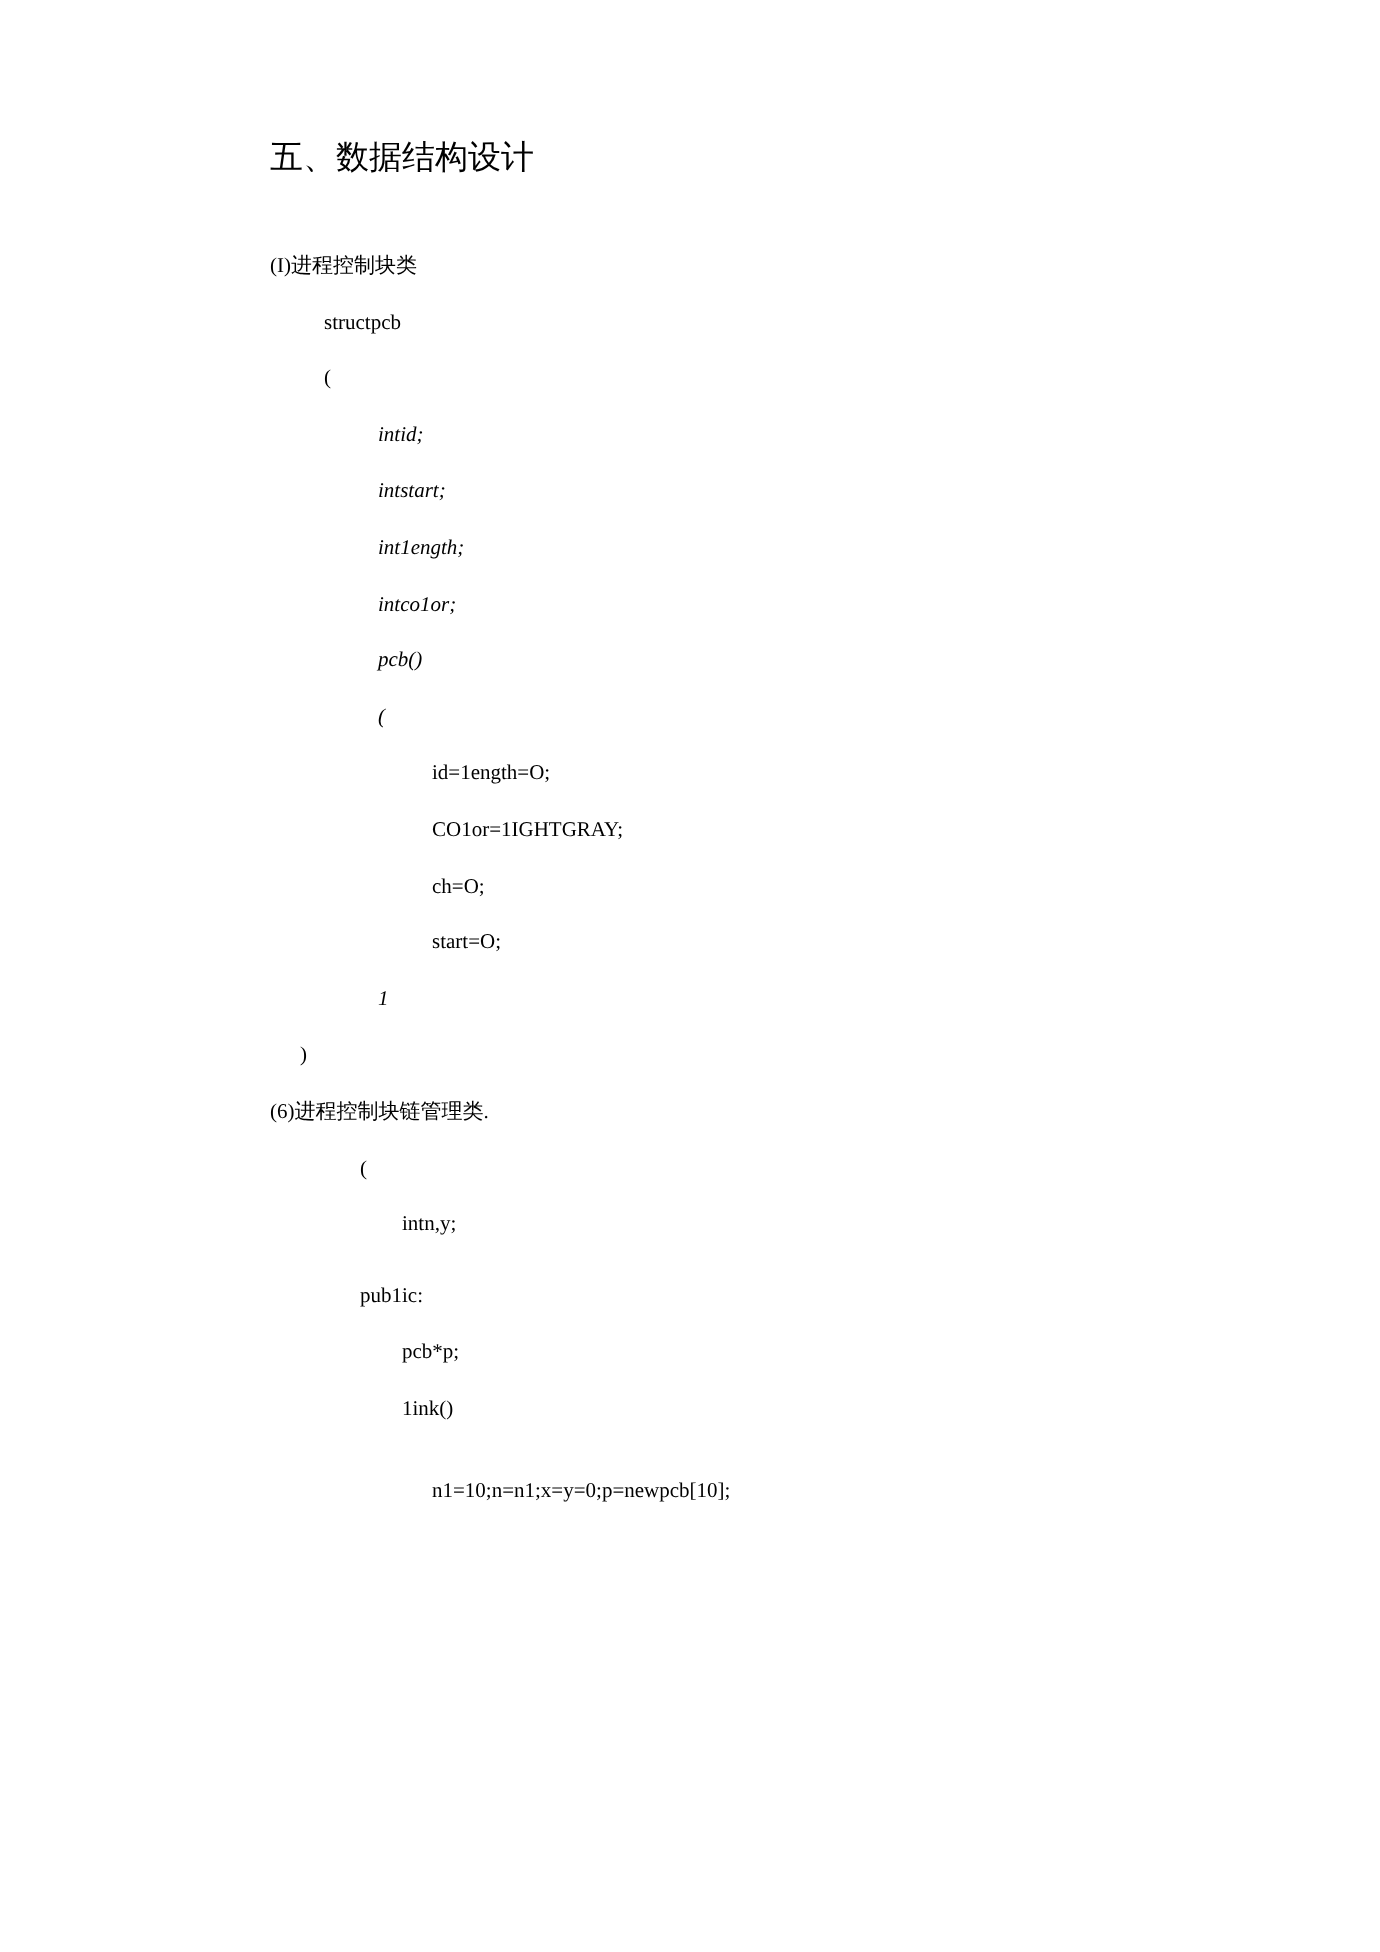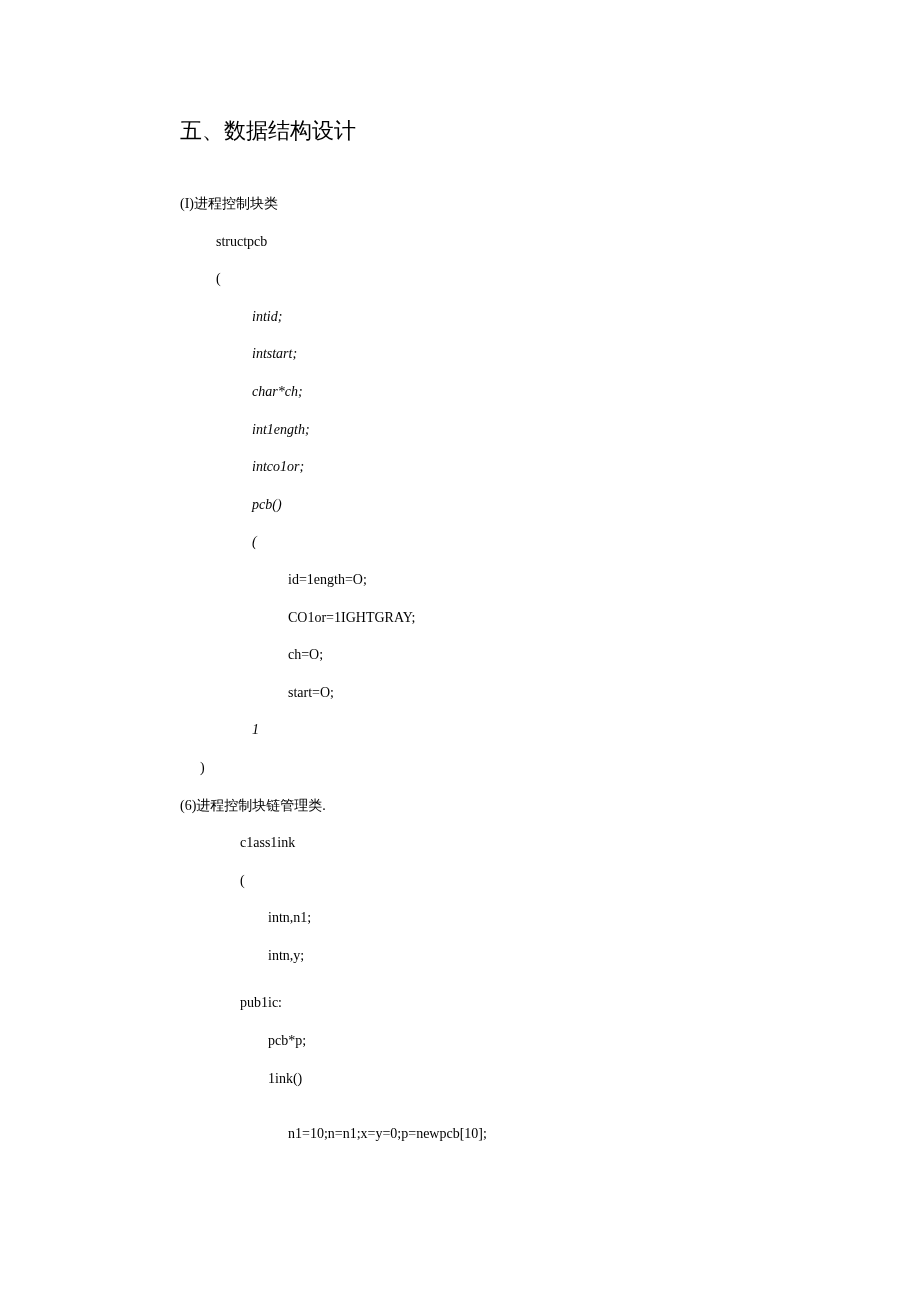--- a/index.html
+++ b/index.html
@@ -4,21 +4,21 @@
 <style>
   body {
     margin: 0;
     padding: 0;
     background: #ffffff;
     font-family: "Times New Roman", "SimSun", serif;
     color: #000000;
     width: 920px;
   }
   .page {
-    padding: 116px 180px 100px 180px;
+    padding: 90px 180px 100px 180px;
     box-sizing: border-box;
     width: 920px;
   }
   .heading {
     font-size: 22px;
     font-weight: normal;
     margin-bottom: 48px;
   }
   .line {
     font-size: 14px;
@@ -44,36 +44,33 @@
 <div class="page">
 
   <div class="heading">五、数据结构设计</div>
 
   <div class="section-line">(I)进程控制块类</div>
 
   <div class="line indent1">structpcb</div>
   <div class="line indent1">(</div>
   <div class="line indent2">intid;</div>
   <div class="line indent2">intstart;</div>
-  <div class="line indent2">char*ch;</div>
   <div class="line indent2">int1ength;</div>
   <div class="line indent2">intco1or;</div>
   <div class="line indent2">pcb()</div>
   <div class="line indent2">(</div>
   <div class="line indent3">id=1ength=O;</div>
   <div class="line indent3">CO1or=1IGHTGRAY;</div>
   <div class="line indent3">ch=O;</div>
   <div class="line indent3">start=O;</div>
   <div class="line indent2">1</div>
   <div class="line" style="padding-left:20px;">)</div>
 
   <div class="section-line">(6)进程控制块链管理类.</div>
 
-  <div class="line indent4">c1ass1ink</div>
   <div class="line indent4">(</div>
-  <div class="line indent5">intn,n1;</div>
   <div class="line indent5">intn,y;</div>
   <div class="line indent4 gap-above" style="margin-top:28px;">pub1ic:</div>
   <div class="line indent5">pcb*p;</div>
   <div class="line indent5">1ink()</div>
   <div class="line indent3" style="margin-top:36px;">n1=10;n=n1;x=y=0;p=newpcb[10];</div>
 
 </div>
 
 </body></html>

